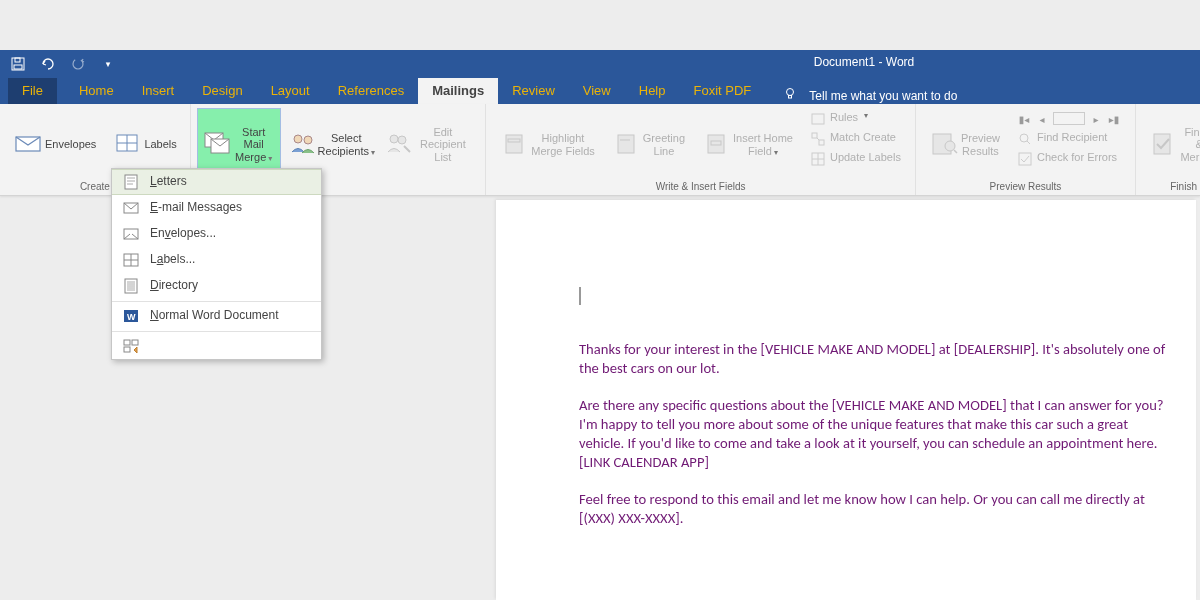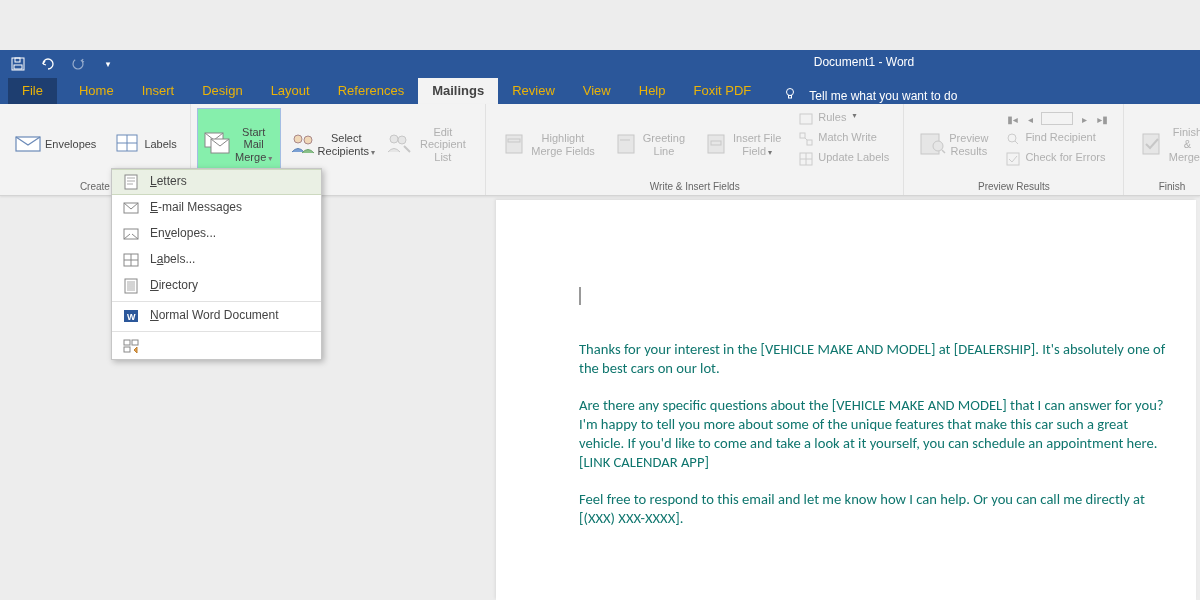--- a/index.html
+++ b/index.html
@@ -30,21 +30,21 @@
 .smbtn .sic{width:16px;height:16px;display:inline-flex;align-items:center;justify-content:center;}
 .navbtns{display:flex;gap:4px;padding:2px 4px;}
 .navbtns .nb{width:14px;height:14px;color:#9a9a9a;font-size:10px;display:flex;align-items:center;justify-content:center;}
 .dropdown{position:absolute;top:168px;left:111px;width:211px;background:#fff;border:1px solid #c6c6c6;box-shadow:2px 2px 6px rgba(0,0,0,.25);z-index:10;}
 .ditem{display:flex;align-items:flex-start;gap:10px;padding:4px 10px;font-size:12px;color:#444;cursor:pointer;border-top:1px solid transparent;border-bottom:1px solid transparent;}
 .ditem.sel{background:#eaf0e4;border-top:1px solid #cdd9c0;border-bottom:1px solid #cdd9c0;}
 .ditem .dic{width:18px;height:16px;display:inline-flex;align-items:center;justify-content:center;}
 .ditem.sep{border-top:1px solid #e1e1e1;margin-top:2px;padding-top:6px;}
 .doc-area{position:absolute;left:496px;top:200px;width:700px;height:400px;background:#fff;box-shadow:-1px -1px 3px rgba(0,0,0,.08);padding:30px 29px 0 83px;}
 .cursor{position:absolute;left:83px;top:87px;width:2px;height:18px;background:#999;}
-.doc-area p{font-size:14.6px;color:#0f766e;line-height:1.3;margin-bottom:18px;font-family:"Segoe UI",Calibri,sans-serif;}
+.doc-area p{font-size:14.6px;color:#701a75;line-height:1.3;margin-bottom:18px;font-family:"Segoe UI",Calibri,sans-serif;}
 .doc-area .pfirst{margin-top:110px;}
 .chev{font-size:8px;color:#777;margin-left:2px;}
 .u{text-decoration:underline;}
 </style>
 </head>
 <body>
 
 <div class="outer-pad">
 
 <div class="qat">
@@ -188,42 +188,42 @@
         <div class="rlbl" style="white-space:pre-line;">Greeting
 Line</div>
       </div>
       <div class="rbtn dis">
         <div class="ric">
               <svg width="24" height="24" viewBox="0 0 24 24">
                 <rect x="3" y="3" width="16" height="18" fill="#f6f6f6" stroke="#ccc"></rect>
                 <rect x="6" y="9" width="10" height="4" fill="#d8e8d8" stroke="#b4d0b4"></rect>
               </svg>
             </div>
-        <div class="rlbl"><span style="white-space:pre-line;">Insert File
+        <div class="rlbl"><span style="white-space:pre-line;">Insert Home
 Field</span><span class="chev">▾</span></div>
       </div>
       <div class="smallcol">
         <div class="smbtn dis">
               <span class="sic">
                 <svg width="14" height="14" viewBox="0 0 14 14">
                   <rect x="1" y="2" width="12" height="10" fill="#f2f2f2" stroke="#ccc"></rect>
                 </svg>
               </span>
               <span>Rules</span>
               <span class="chev">▾</span>
             </div>
         <div class="smbtn dis">
               <span class="sic">
                 <svg width="14" height="14" viewBox="0 0 14 14">
                   <rect x="1" y="1" width="5" height="5" fill="none" stroke="#ccc"></rect>
                   <rect x="8" y="8" width="5" height="5" fill="none" stroke="#ccc"></rect>
                   <line x1="6" y1="6" x2="8" y2="8" stroke="#ccc"></line>
                 </svg>
               </span>
-              <span>Match Write</span>
+              <span>Match Create</span>
             </div>
         <div class="smbtn dis">
               <span class="sic">
                 <svg width="14" height="14" viewBox="0 0 14 14">
                   <rect x="1" y="1" width="12" height="12" fill="none" stroke="#ccc"></rect>
                   <line x1="1" y1="7" x2="13" y2="7" stroke="#ccc"></line>
                   <line x1="7" y1="1" x2="7" y2="13" stroke="#ccc"></line>
                 </svg>
               </span>
               <span>Update Labels</span>

